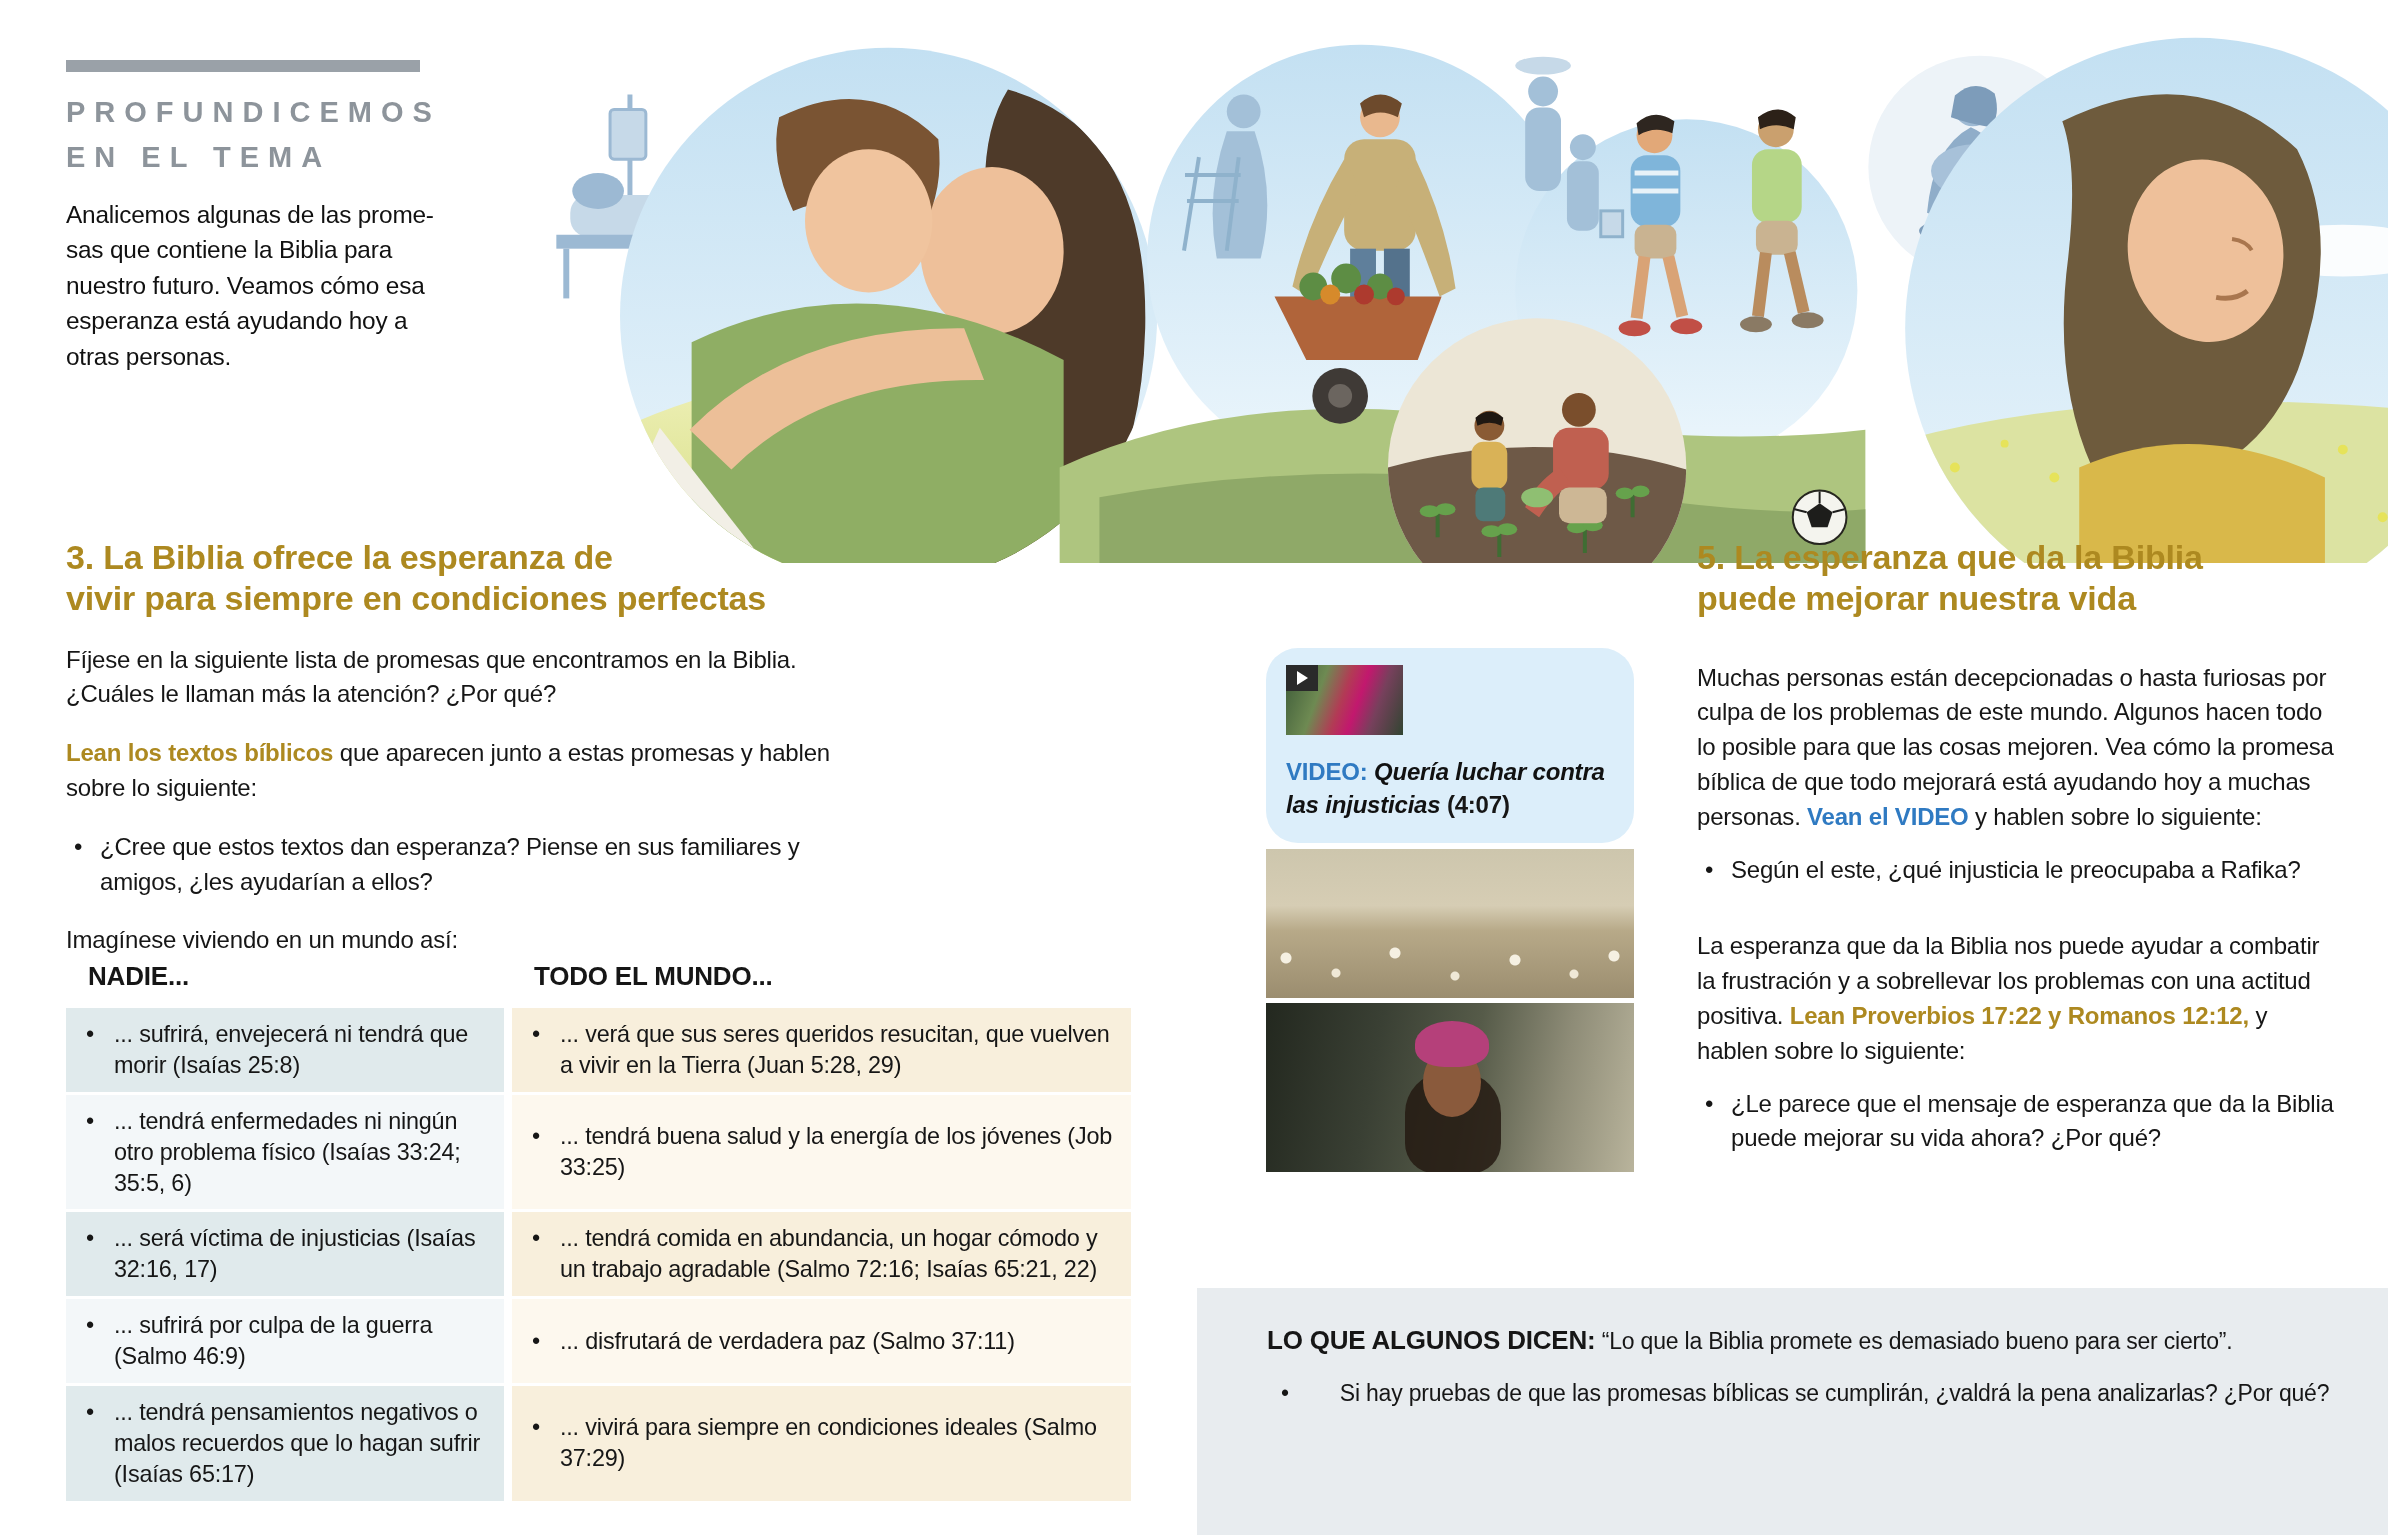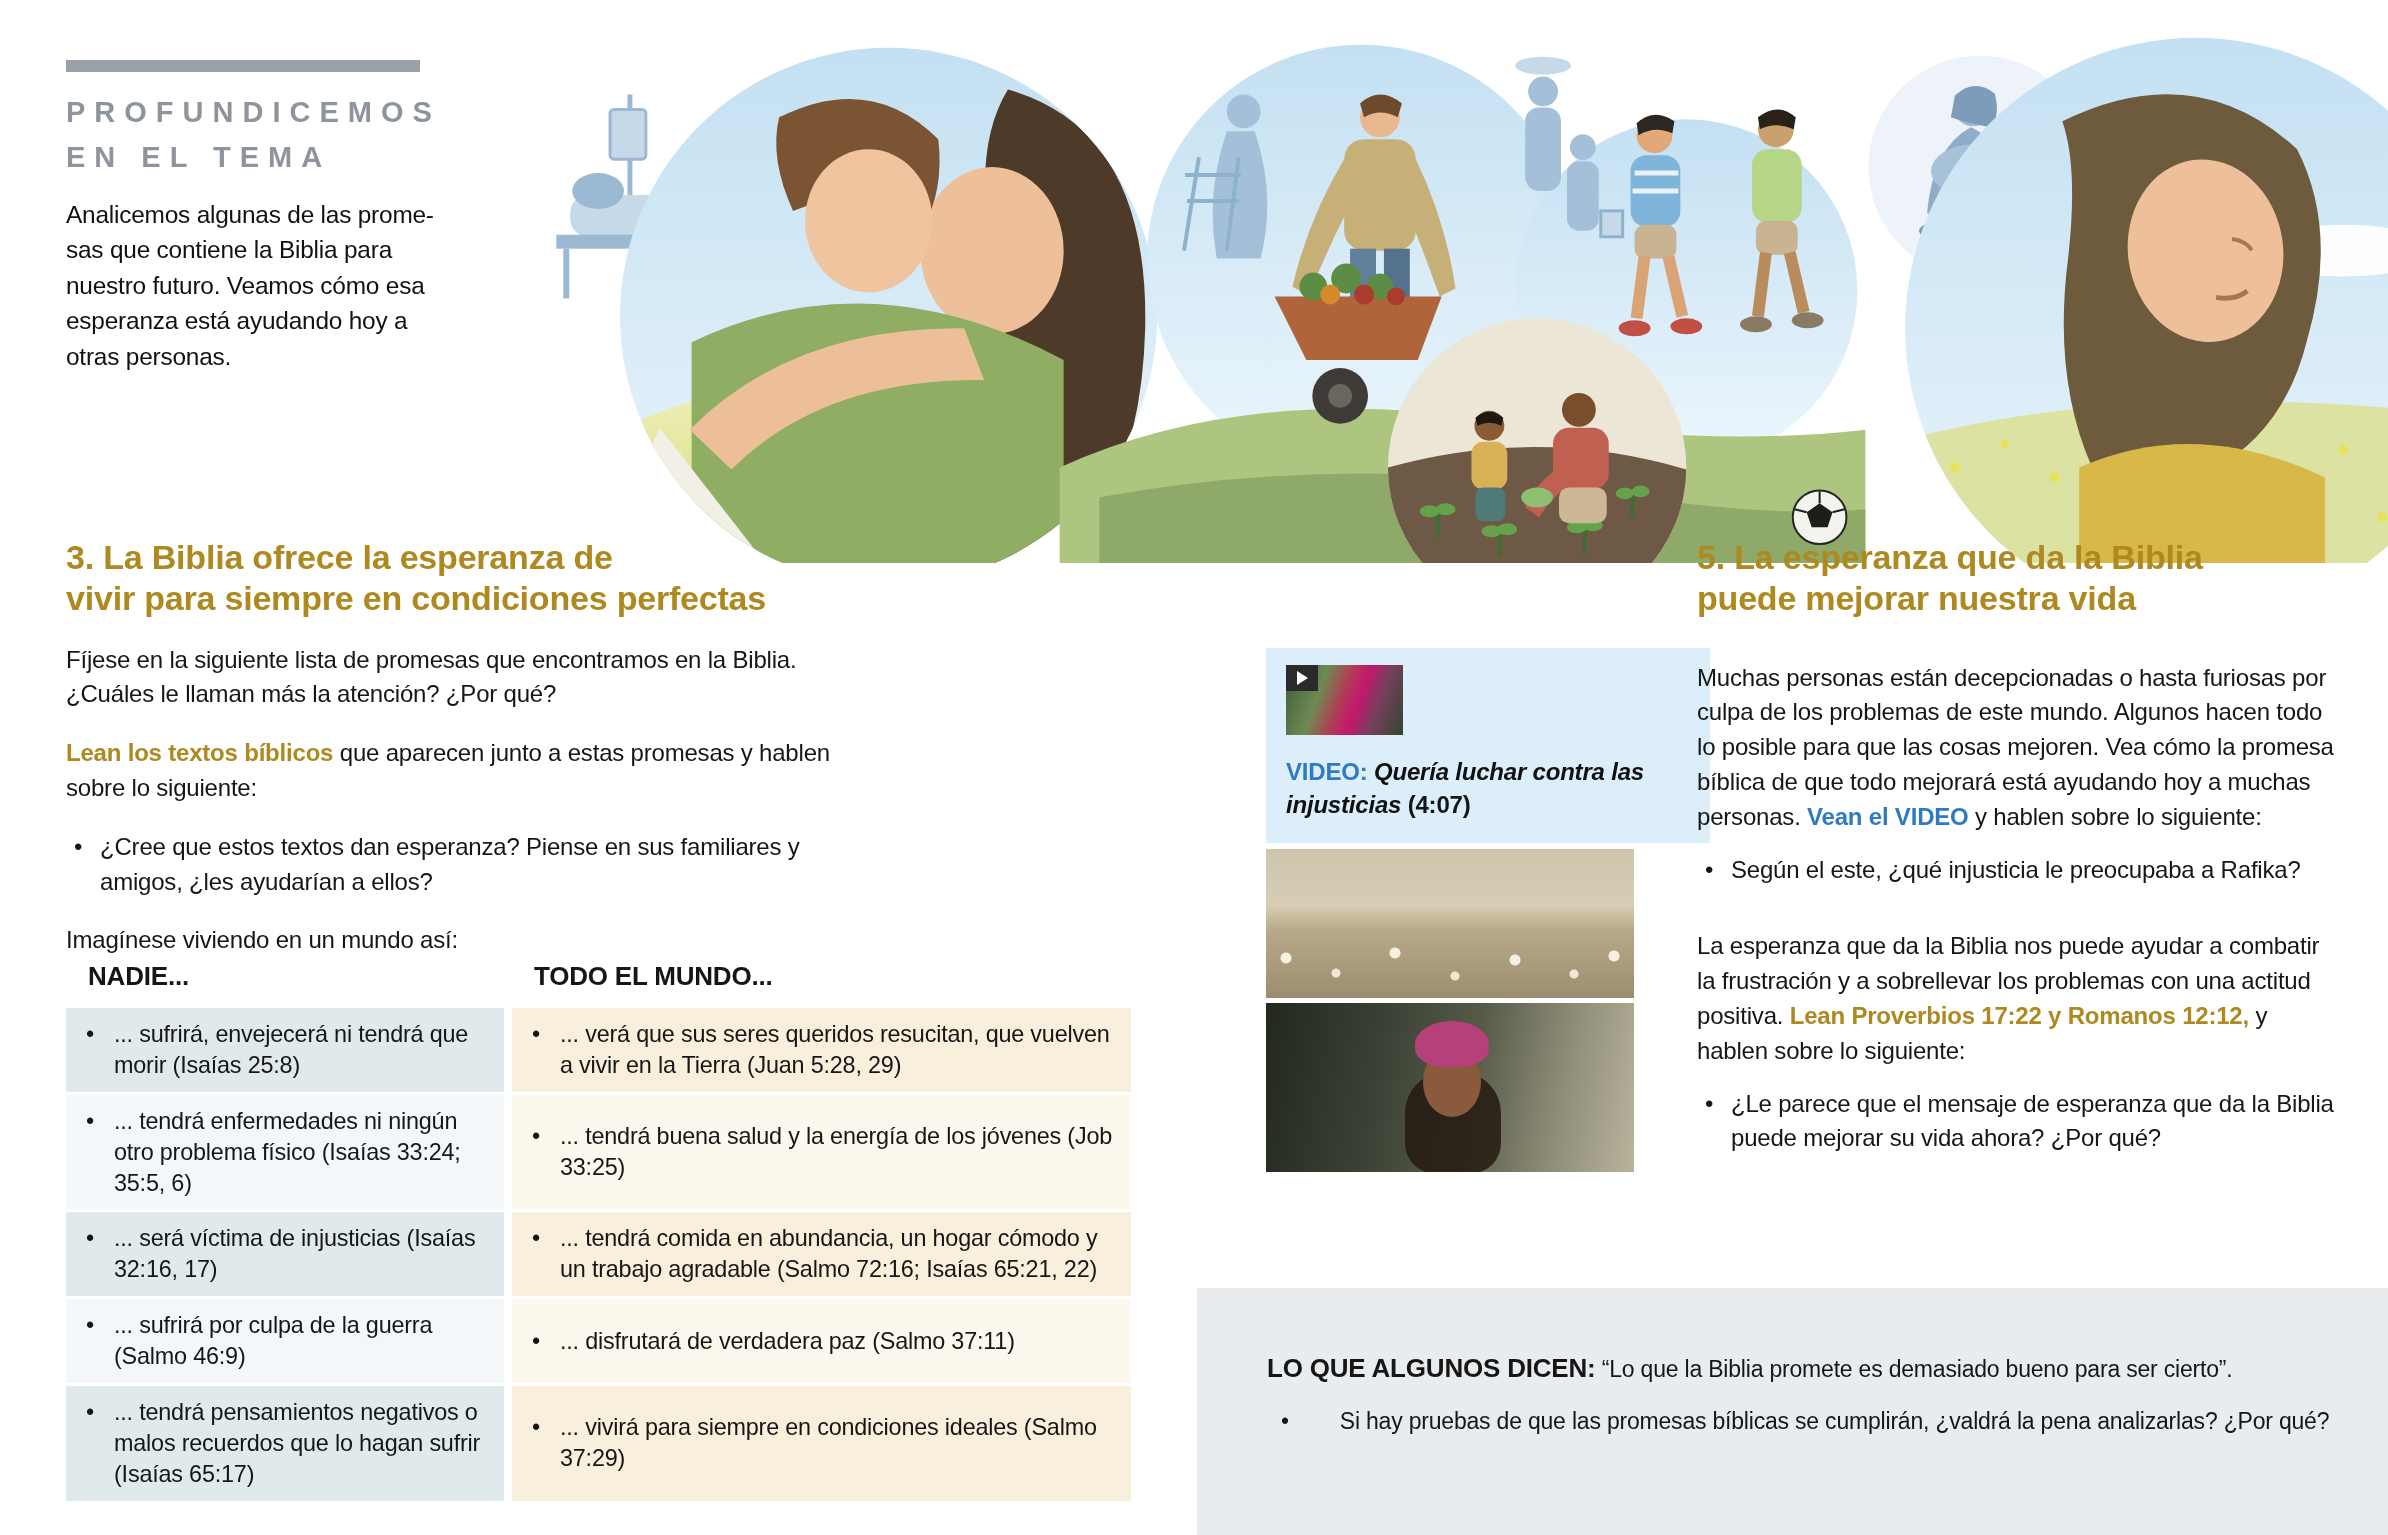--- a/index.html
+++ b/index.html
@@ -31,21 +31,21 @@
   .ptable-heads div{font-size:26px;font-weight:bold;padding-left:22px;}
   .ptable-grid{display:grid;grid-template-columns:438px 619px;column-gap:8px;row-gap:3px;}
   .cell{display:flex;align-items:center;padding:11px 18px;}
   .cell .txt{position:relative;padding-left:30px;font-size:23.4px;line-height:1.32;}
   .cell .txt::before{content:"\2022";position:absolute;left:2px;top:0;}
   .cL0{background:#e0eaec;} .cL1{background:#f3f7f9;}
   .cR0{background:#f8efdc;} .cR1{background:#fdf8ee;}
 
   
   .vcol{left:1266px;top:648px;width:368px;}
-  .video-box{background:#dceefa;padding:17px 20px 22px 20px;box-sizing:border-box;width:444px;}
+  .video-box{background:#dceefa;padding:17px 20px 22px 20px;box-sizing:border-box;width:368px;border-radius:32px;}
   .thumb{position:relative;width:117px;height:70px;cursor:pointer;
          background:linear-gradient(110deg,#3c5a38 0%,#6e8a52 30%,#b23b55 48%,#c2186e 60%,#77405c 75%,#314531 100%);}
   .play{position:absolute;left:0;top:0;width:32px;height:26px;background:#2a2a2a;display:flex;align-items:center;justify-content:center;}
   .play::after{content:"";display:block;width:0;height:0;border-left:11px solid #fff;border-top:7px solid transparent;border-bottom:7px solid transparent;}
   .vcaption{margin-top:20px;font-size:24px;line-height:1.38;}
   .vtitle{font-style:italic;font-weight:bold;color:#111;}
   .vdur{font-weight:bold;}
   .photo{width:368px;box-sizing:border-box;}
   .photo1{margin-top:6px;height:149px;
     background:
@@ -62,21 +62,21 @@
   .headwrap{position:absolute;left:149px;top:18px;width:74px;height:46px;border-radius:50% 50% 40% 40%;background:#b5407a;}
   .face2{position:absolute;left:157px;top:44px;width:58px;height:70px;border-radius:50%;background:#8a5a3c;}
   .braids{position:absolute;left:139px;top:70px;width:96px;height:100px;border-radius:40% 40% 30% 30%;background:#241a12;opacity:.85;}
 
   .s5{left:1697px;top:537px;width:647px;}
   .s5 .body-p{margin-top:42px;}
   .s5 .bullet{margin-top:18px;}
 
   
   .somesay{left:1197px;top:1288px;width:1191px;height:248px;background:#e8ecef;box-sizing:border-box;padding:34px 26px 0 70px;}
-  .ss-line{font-size:23px;line-height:1.4;margin-top:28px;}
+  .ss-line{font-size:23px;line-height:1.4;}
   .ss-label{font-weight:bold;font-size:26px;}
   .ss-bullet{margin-top:22px;font-size:23px;position:relative;padding-left:40px;text-align:center;}
   .ss-bullet::before{content:"\2022";position:absolute;left:14px;top:0;}
 
   .banner{left:542px;top:0;width:1846px;height:563px;}
 </style>
 </head>
 <body>
 
 <div class="page">

